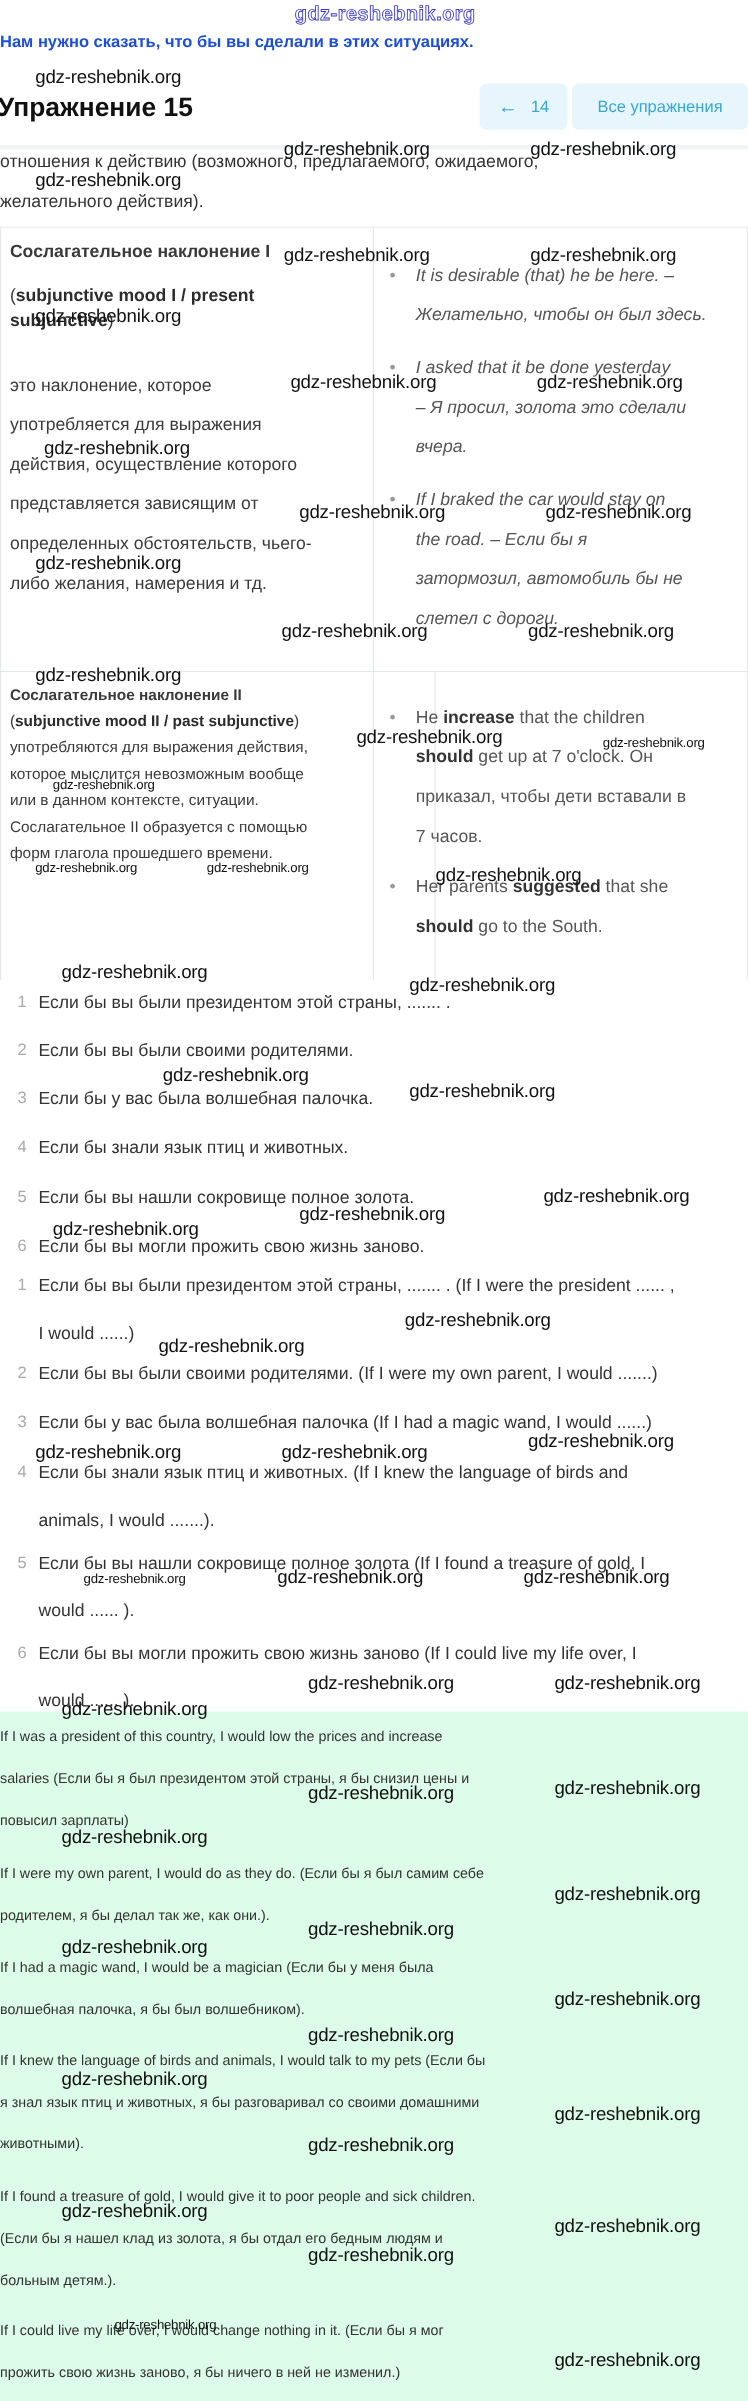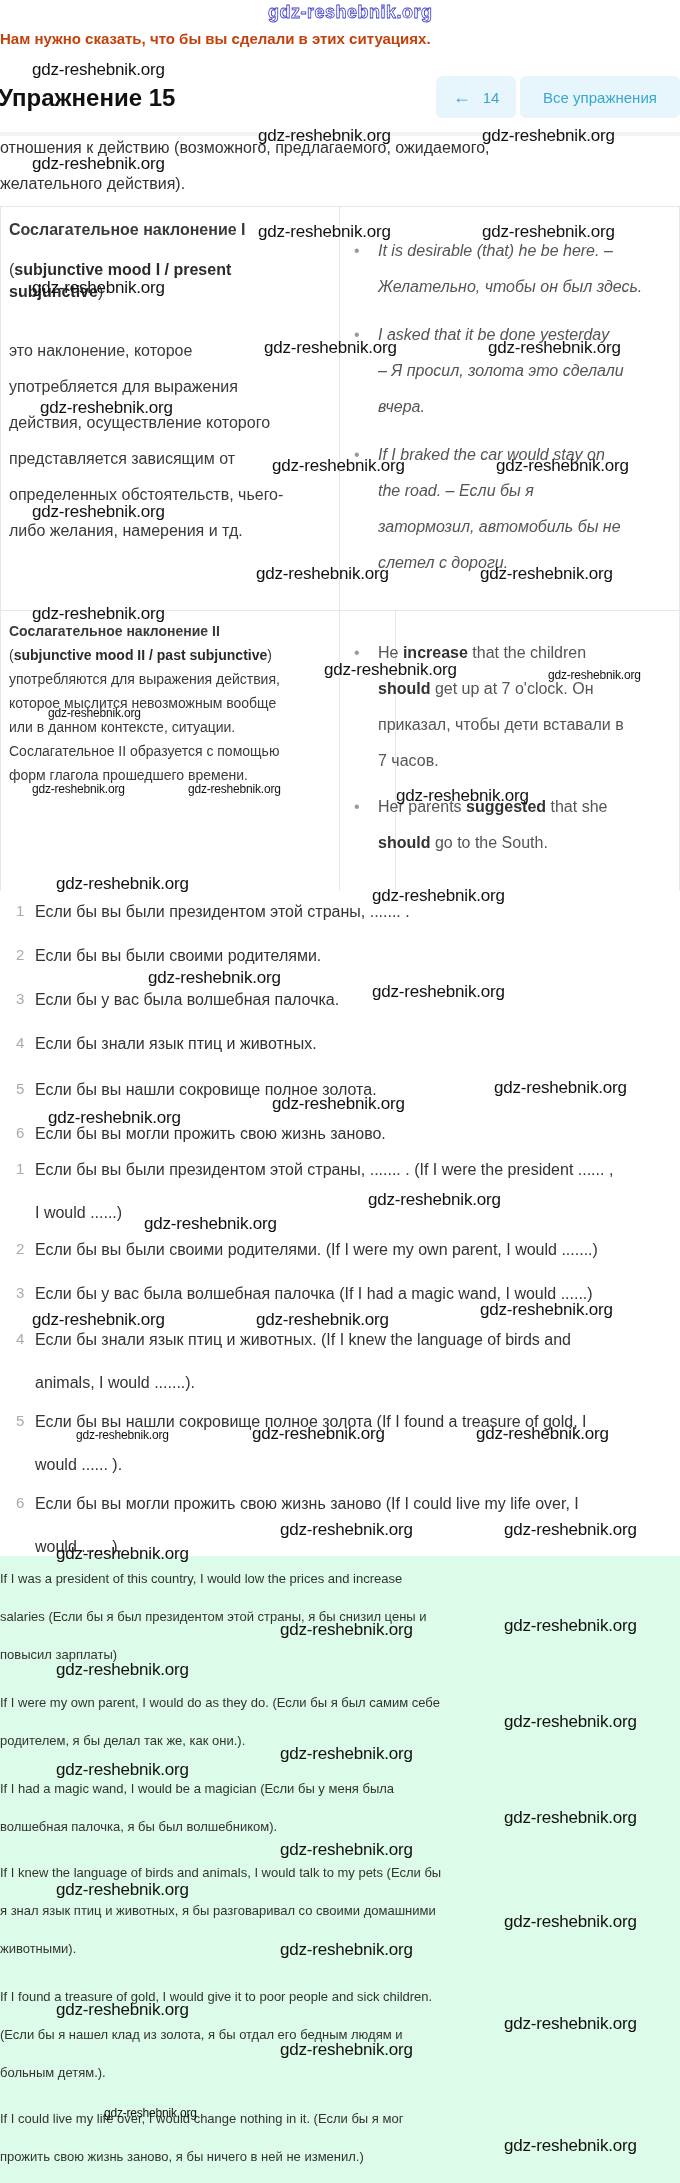--- a/index.html
+++ b/index.html
@@ -10,21 +10,21 @@
   .wm {
     position: absolute; font-family: "Liberation Sans", sans-serif; color: #111; font-size: 17px;
     white-space: nowrap; z-index: 5; pointer-events: none; letter-spacing: -0.2px;
   }
   .wm.sm { font-size: 12px; }
   .wm.top {
     color: #fff; -webkit-text-stroke: 0.8px #3b3bc8; font-size: 18px; font-weight: bold;
     letter-spacing: 0.5px;
   }
   .task {
-    position: absolute; left: 0; top: 30px; font-size: 15px; font-weight: bold; color: #c2410c;
+    position: absolute; left: 0; top: 30px; font-size: 15px; font-weight: bold; color: #1d4ed8;
   }
   .title {
     position: absolute; left: -2px; top: 84px; font-size: 24px; font-weight: bold; color: #111;
   }
   .btn {
     position: absolute; top: 76px; height: 42px; background: #e6f6fc; border-radius: 6px;
     color: #3aa6d0; font-size: 15px; display: flex; align-items: center; justify-content: center;
     cursor: pointer;
   }
   .btn.prev { left: 436px; width: 80px; }

